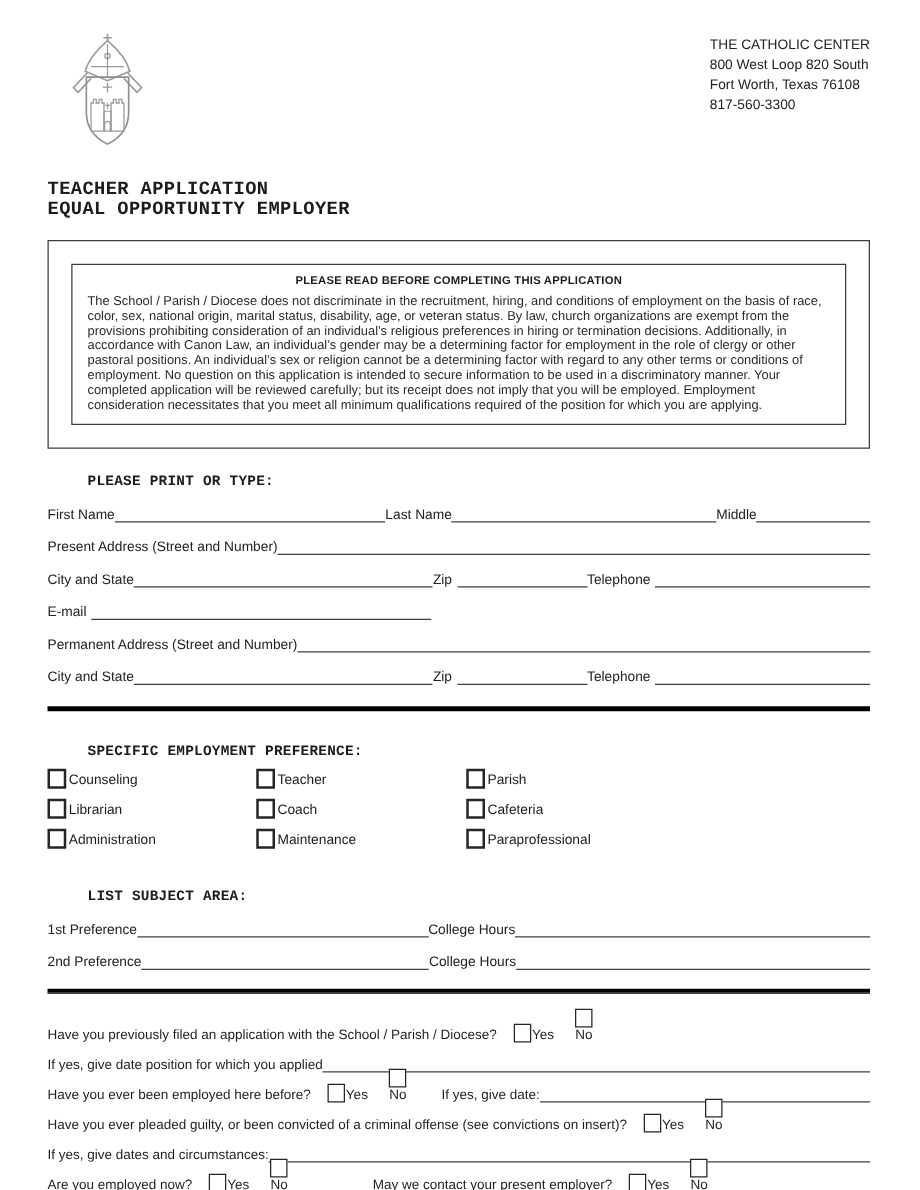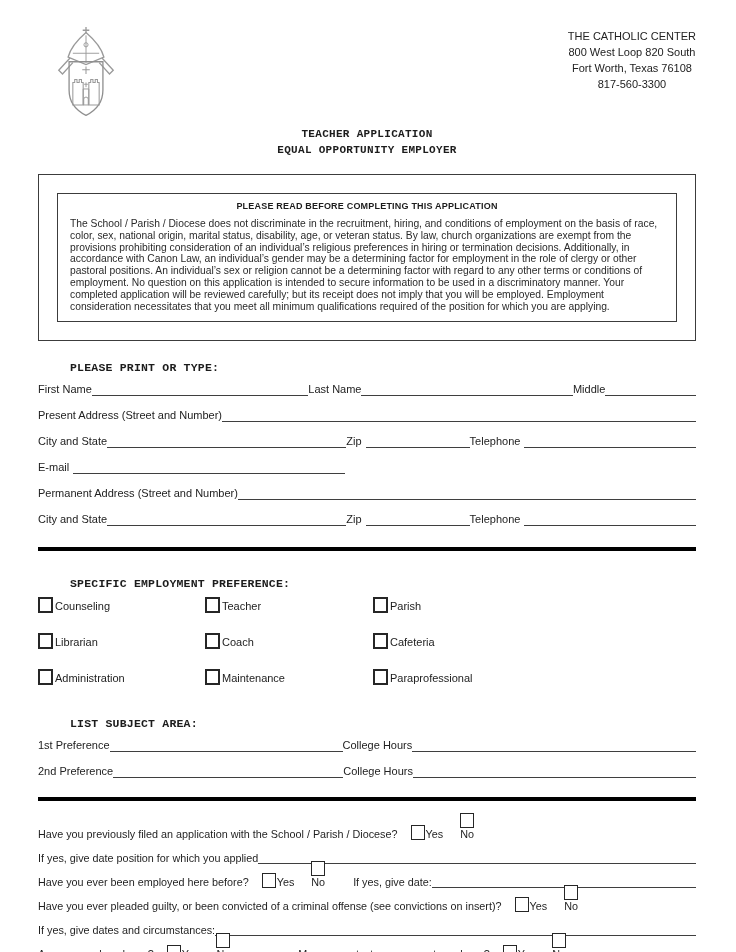--- a/index.html
+++ b/index.html
@@ -3,51 +3,51 @@
 <meta charset="utf-8">
 <style>
   * { margin:0; padding:0; box-sizing:border-box; }
   html,body { width:736px; height:952px; background:#ffffff; overflow:hidden; }
   body { font-family:"Liberation Sans", sans-serif; color:#1c1c1c; }
   .page { width:736px; height:952px; padding:26px 40px 0 38px; }
 
   
   .hdr { display:flex; justify-content:space-between; align-items:flex-start; }
   .crest { width:88px; height:94px; margin-left:4px; }
-  .addr { text-align:center; font-size:11px; line-height:16px; margin-top:2px; color:#222; }
-
-  
-  .title-block { text-align:center; font-family:"Liberation Mono", monospace;
-    font-weight:bold; font-size:11px; line-height:16px; margin-top:6px; letter-spacing:.3px; }
+  .addr { text-align:left; font-size:11px; line-height:16px; margin-top:2px; color:#222; }
+
+  
+  .title-block { font-family:"Liberation Mono", monospace;
+    font-weight:bold; font-size:15px; line-height:16px; margin-top:24px; letter-spacing:.3px; }
 
   
   .notice { border:1px solid #3c3c3c; padding:18px; margin-top:16px; }
   .notice-in { border:1px solid #3c3c3c; padding:7px 12px 9px 12px; }
   .notice-h { text-align:center; font-weight:bold; font-size:9px; letter-spacing:.2px; margin-bottom:7px; }
   .notice-b { font-size:10.3px; line-height:11.8px; color:#2a2a2a; }
 
   
   .mono-h { font-family:"Liberation Mono", monospace; font-weight:bold; font-size:11.5px; letter-spacing:.2px;padding-left:32px; }
 
   
-  .row { display:flex; font-size:11px; margin-top:9px; height:17px; color:#222; }
+  .row { display:flex; align-items:flex-end; font-size:11px; margin-top:9px; height:17px; color:#222; }
   .lbl { white-space:nowrap; }
   .ln { border-bottom:1px solid #3f3f3f; height:13px; display:block; }
   .grow { flex:1 1 auto; }
   .sp { display:inline-block; width:4px; }
 
   
   .divider { height:2px; border-top:3px solid #000; border-bottom:1px solid #000; }
 
   
   .cbx { display:inline-block; width:15px; height:16px; border:2px solid #262626; background:#fff; flex:none; }
   .cbx.q { width:14px; height:15px; border-width:1.8px; }
 
   
-  .pref-grid { display:grid; grid-template-columns:167px 168px 1fr; row-gap:20px; margin-top:7px; }
+  .pref-grid { display:grid; grid-template-columns:167px 168px 1fr; row-gap:8px; margin-top:7px; }
   .pref-cell { display:flex; align-items:flex-end; }
   .pref-lbl { font-size:11px; margin-left:2px; line-height:13px; }
 
   
   .qrow { display:flex; align-items:flex-end; font-size:10.8px; margin-top:7px; height:17px; color:#1f1f1f; }
   .yn { display:flex; align-items:flex-end; margin-left:13px; }
   .yn + .yn { margin-left:16px;flex-direction:column; }
   .ynlbl { margin-left:1px; line-height:12px; }
 </style>
 </head>

